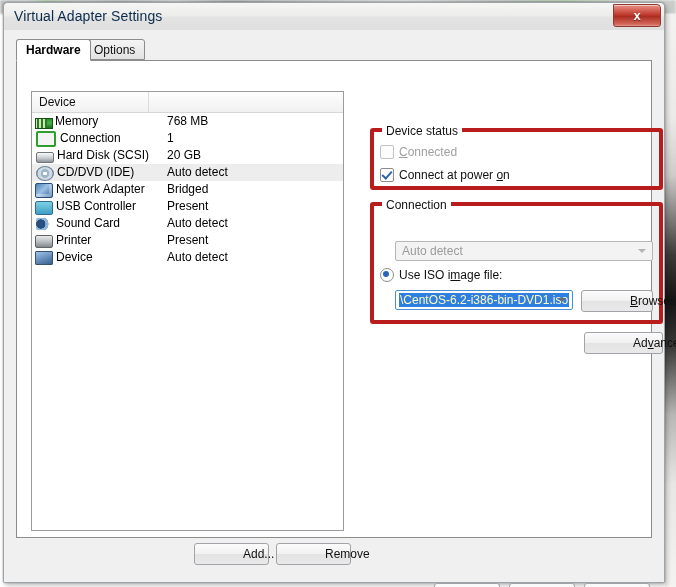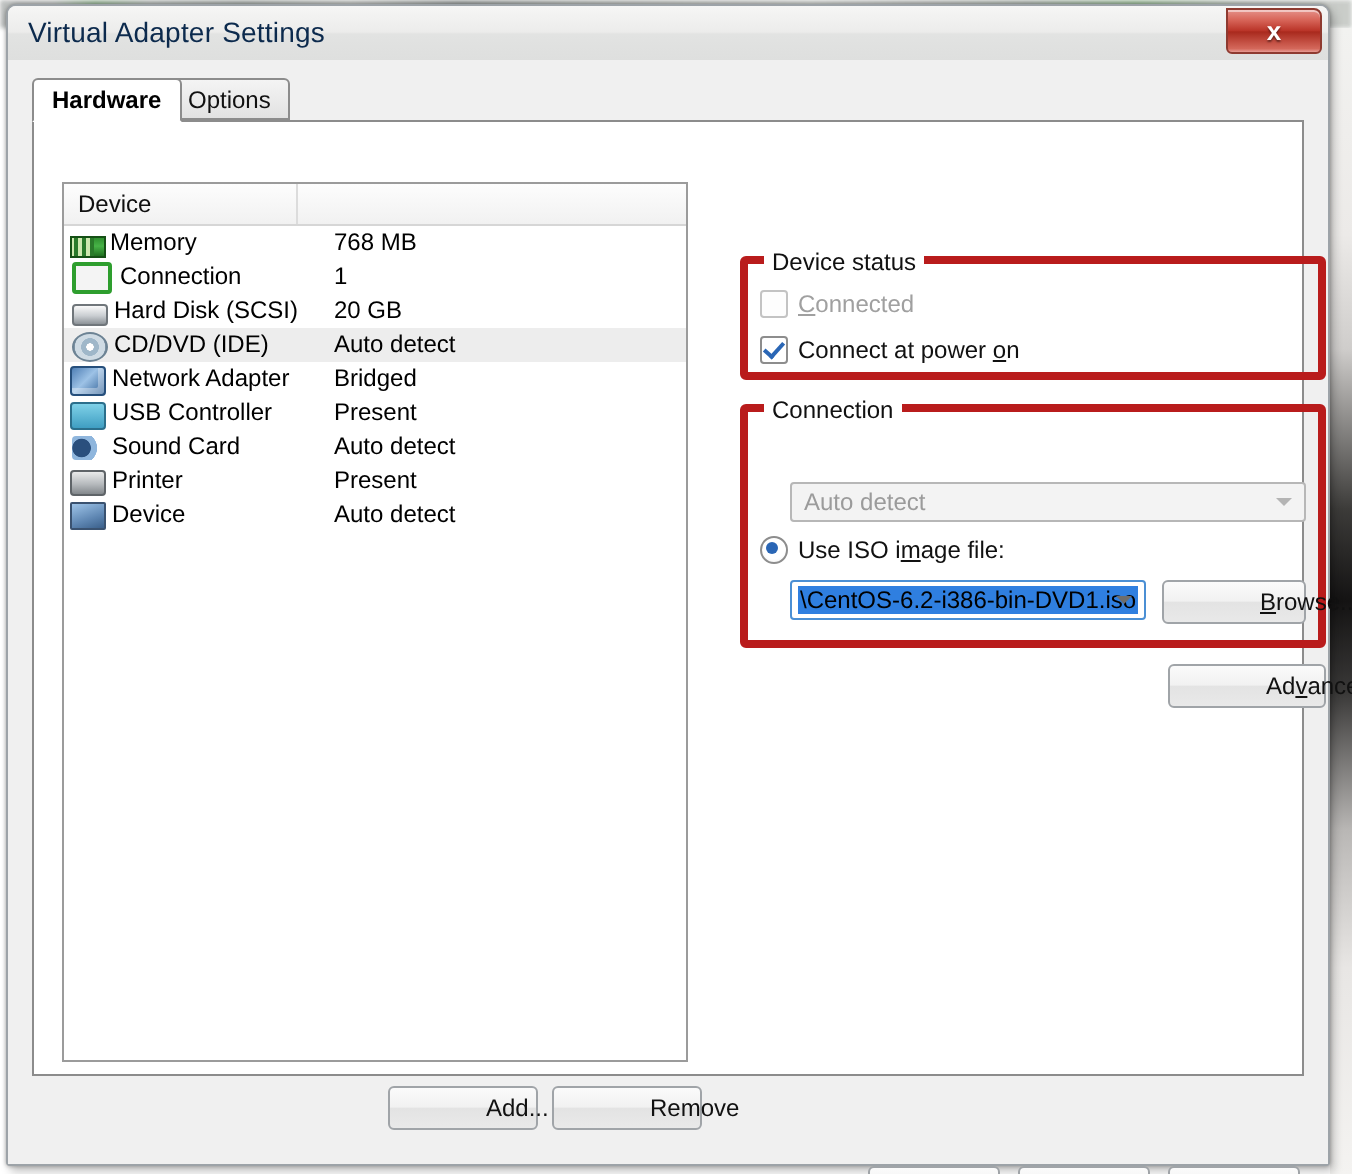--- a/index.html
+++ b/index.html
@@ -375,21 +375,21 @@
     position: absolute; left: 6px; top: 2px;
     font-size: 12px; color: #9b9b9b;
   }
   #iso-combo {
     left: 378px; top: 229px; width: 178px;
     border: 1px solid #4b8fd4;
     background: #ffffff;
   }
   #iso-value {
     position: absolute; left: 3px; top: 2px;
-    font-size: 12px; color: #000000;
+    font-size: 12px; color: #fef9c3;
     background: #2f7fe0;
     padding: 0 1px;
     white-space: nowrap;
   }
   .combo-arrow-box {
     position: absolute;
     right: 1px; top: 1px;
     width: 17px; height: 16px;
     background: transparent;
   }

